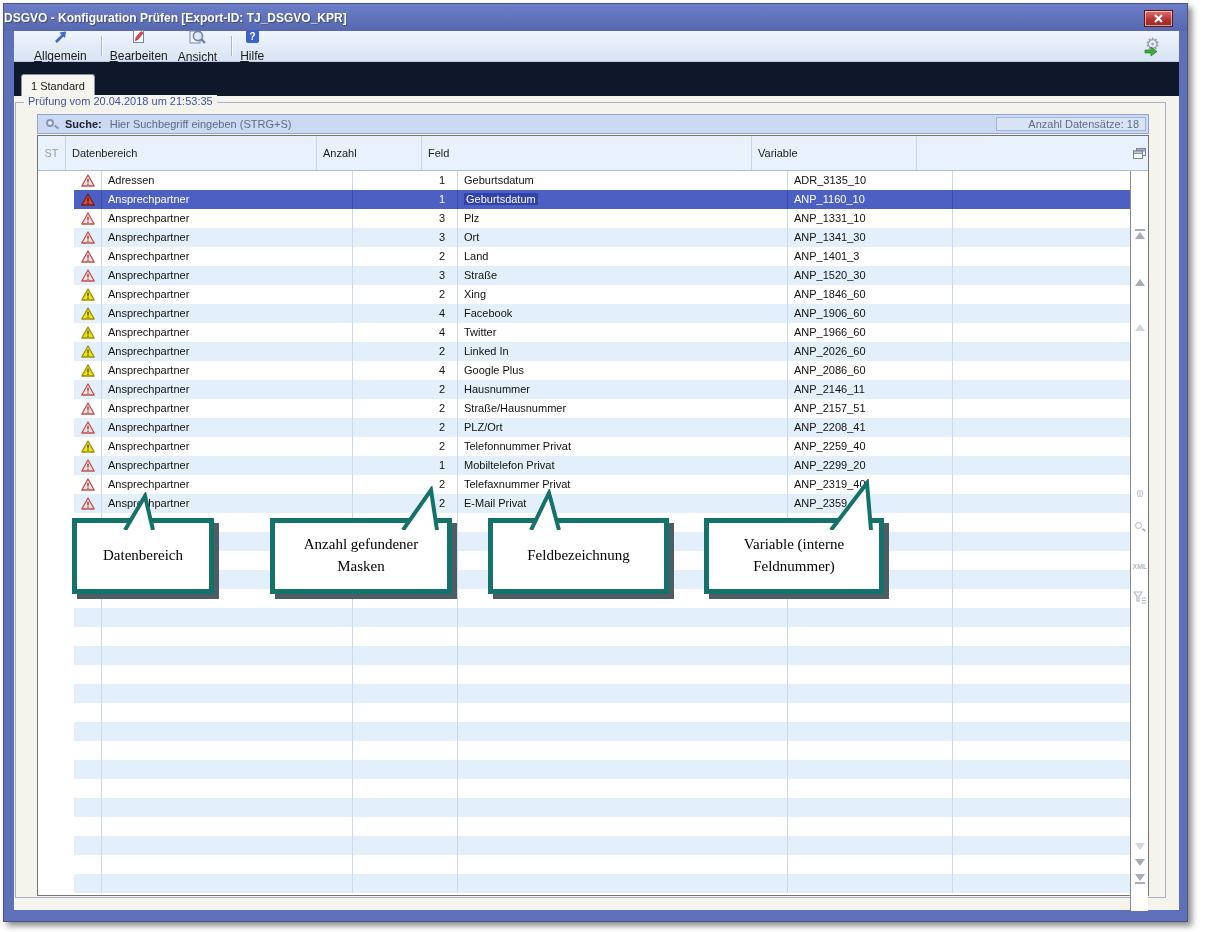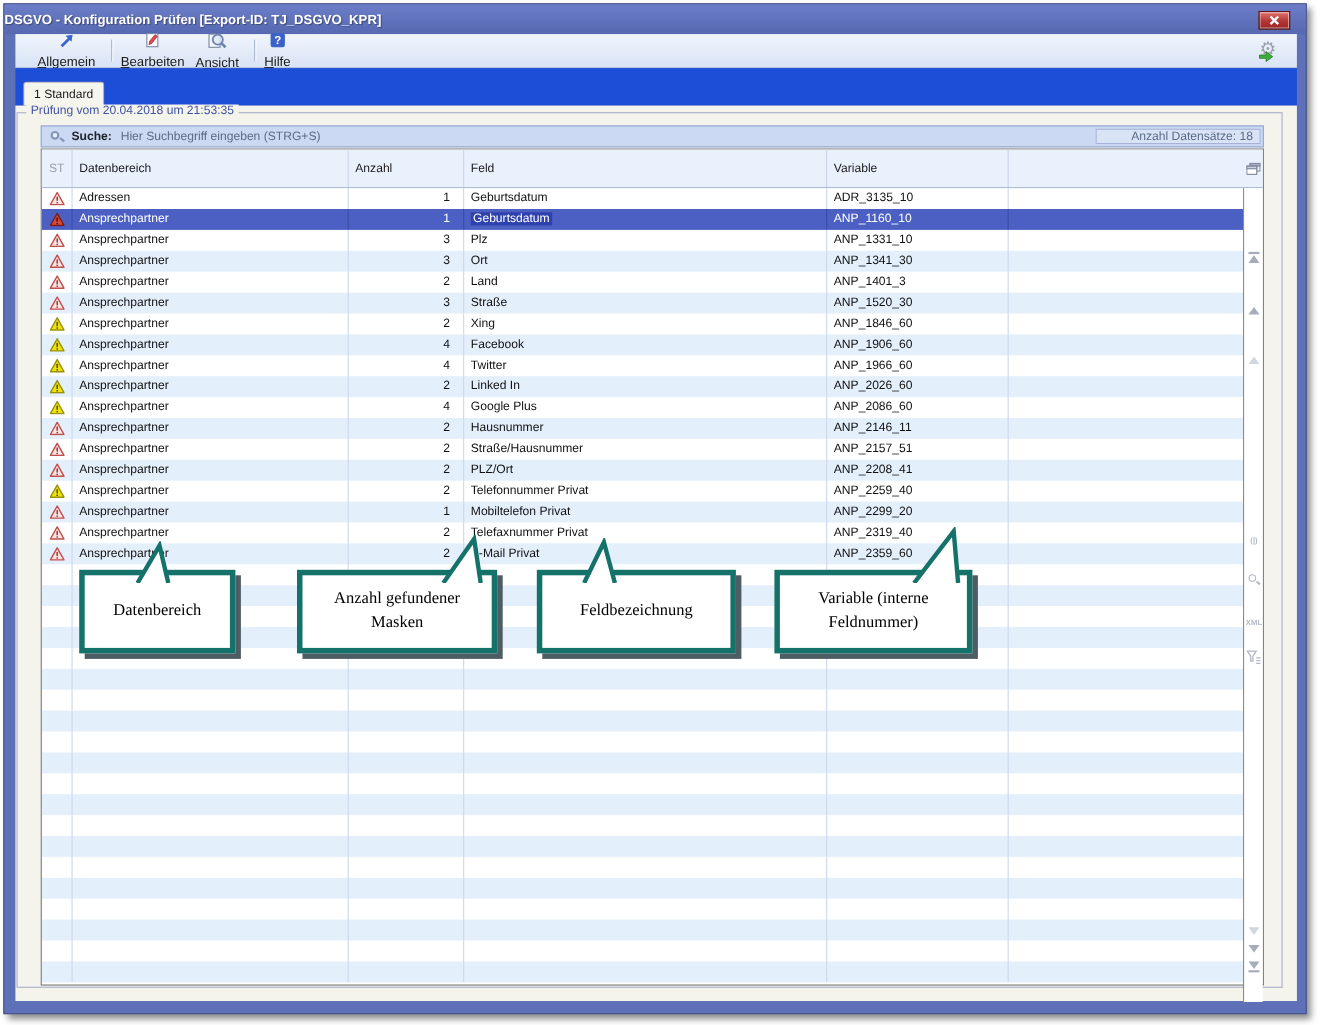--- a/index.html
+++ b/index.html
@@ -29,21 +29,21 @@
   .menu-item .accel { text-decoration:underline; }
   .menu-sep { width:1px; height:20px; background:#aab6cf; margin:0 6px;
               box-shadow:1px 0 0 #ffffff; }
   .menu-spacer { flex:1; }
   .gear-wrap { position:relative; width:24px; height:22px; margin-right:12px; cursor:pointer; }
   .gear-glyph { position:absolute; left:2px; top:-1px; font-size:17px; color:#9aa1ad; }
   .gear-arrow { position:absolute; left:1px; bottom:0; }
 
   
   .tabstrip { position:absolute; left:10px; top:58px; width:1165px; height:34px;
-              background:#1d4ed8; }
+              background:#0f172a; }
   .tab { position:absolute; left:7px; bottom:0; height:22px; padding:0 9px;
          background:#f6f5ee; border:1px solid #8a90ac; border-bottom:none;
          border-radius:3px 3px 0 0; font-size:11px; color:#1a1a1a;
          display:flex; align-items:center; cursor:pointer; }
 
   
   .panel { position:absolute; left:10px; top:92px; width:1165px; height:814px;
            background:#f5f4ec; }
   .groupbox { position:absolute; left:1px; top:6px; width:1151px; height:796px;
               border:1px solid #a9aecb; }
@@ -72,21 +72,21 @@
                  border-bottom:1px solid #aebcd6; font-size:11px; color:#1b1b1b; }
   .h-cell { border-right:1px solid #c9d6ea; display:flex; align-items:center;
             padding-left:6px; height:100%; cursor:pointer; }
   .h-st { width:28px; justify-content:center; padding-left:0; color:#98a0ac; }
   .h-daten { width:251px; } .h-anzahl { width:105px; } .h-feld { width:330px; }
   .h-var { width:165px; } .h-fill { flex:1; border-right:none; }
   .h-icons { width:18px; border-right:none; display:flex; align-items:center;
              justify-content:center; padding-left:0; }
 
   .grid-body { position:relative; height:740px; overflow:hidden; }
-  .rows-col { position:absolute; left:0; top:0; width:1092px; }
+  .rows-col { position:absolute; left:0; top:0; width:1092px;padding-left:36px; }
   .grid-side { position:absolute; left:1092px; top:0; bottom:0; width:18px;
                border-left:1px solid #8b8b8b; background:#fff; }
 
   .grid-row { display:flex; height:19px; font-size:11px; color:#111; cursor:pointer; }
   .grid-row.alt { background:#e4effc; }
   .grid-row.selected { background:#4c60c4; color:#ffffff; }
   .cell { height:100%; border-right:1px solid #ccd8ec; line-height:18px;
           white-space:nowrap; overflow:hidden; }
   .grid-row.selected .cell { border-right-color:#3a4da8; }
   .c-st { width:28px; display:flex; align-items:center; justify-content:center; }

